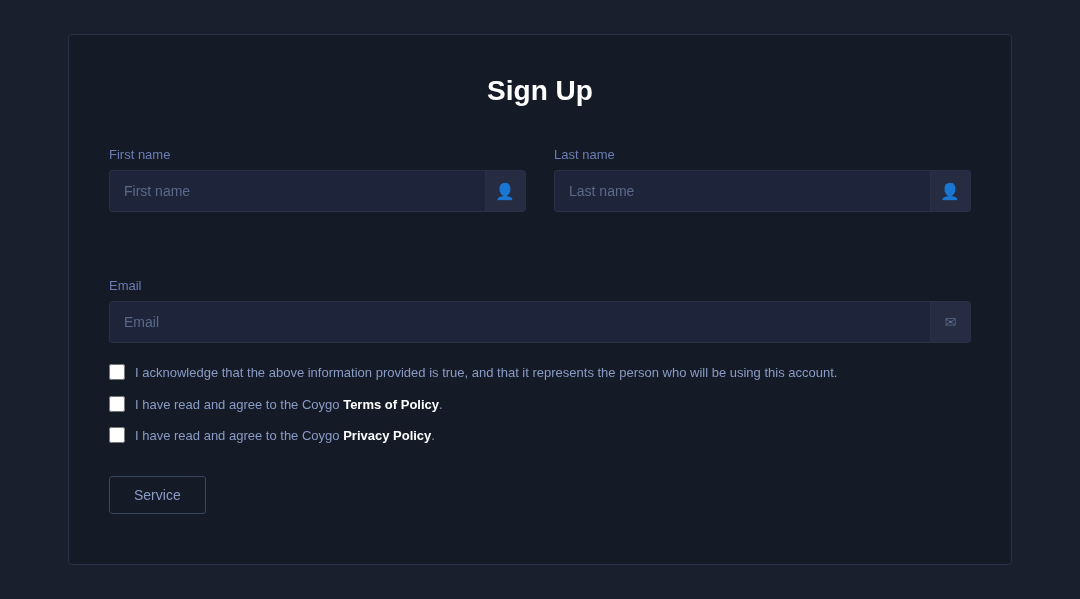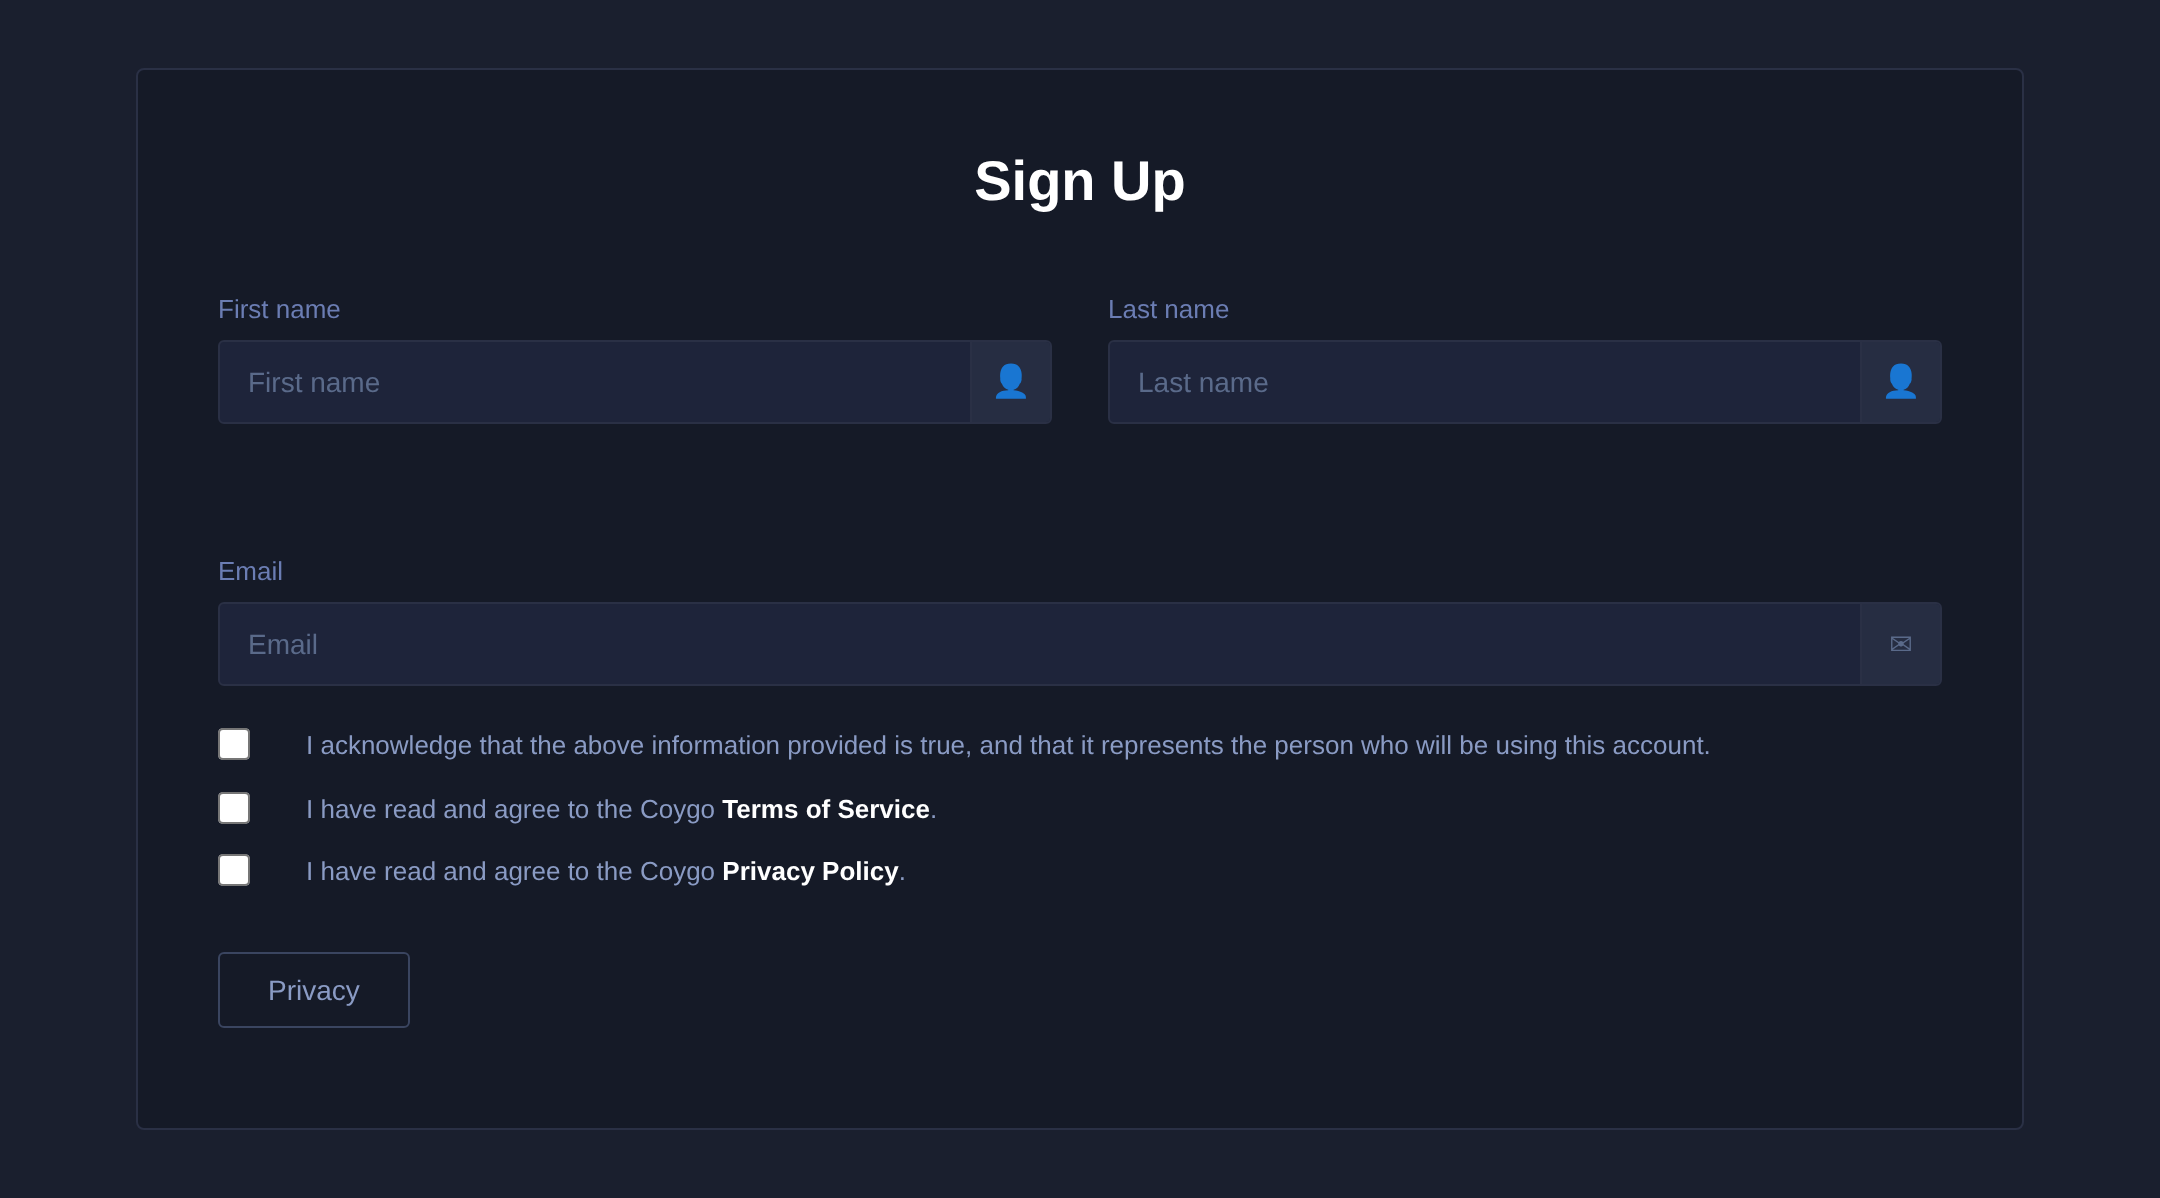--- a/index.html
+++ b/index.html
@@ -90,21 +90,21 @@
     }
 
     .icon-email {
       color: #5a6a8a;
       font-size: 14px;
     }
 
     .checkbox-group {
       display: flex;
       align-items: flex-start;
-      gap: 28px;
+      gap: 10px;
       margin-bottom: 12px;
       color: #8a9bc4;
       font-size: 13px;
     }
 
     .checkbox-group input[type="checkbox"] {
       width: 16px;
       height: 16px;
       flex-shrink: 0;
       margin-top: 1px;
@@ -186,29 +186,29 @@
   <div class="checkboxes-section" style="margin-top: 20px;">
 
     <div class="checkbox-group">
       <input type="checkbox" style="">
       <span class="checkbox-text">I acknowledge that the above information provided is true, and that it represents the person who will be using this account.</span>
     </div>
 
     <div class="checkbox-group">
       <input type="checkbox" style="">
       <span class="checkbox-text">
-        <span>I have read and agree to the Coygo </span><strong style="cursor:pointer;">Terms of Service</strong><span>.</span>
+        <span>I have read and agree to the Coygo </span><strong style="cursor:pointer;">Terms of Policy</strong><span>.</span>
       </span>
     </div>
 
     <div class="checkbox-group">
       <input type="checkbox" style="">
       <span class="checkbox-text">
         <span>I have read and agree to the Coygo </span><strong style="cursor:pointer;text-align:center;">Privacy Policy</strong><span>.</span>
       </span>
     </div>
 
   </div>
 
   
-  <button class="register-button">Privacy</button>
+  <button class="register-button">Service</button>
 
 </div>
 
 </body></html>

